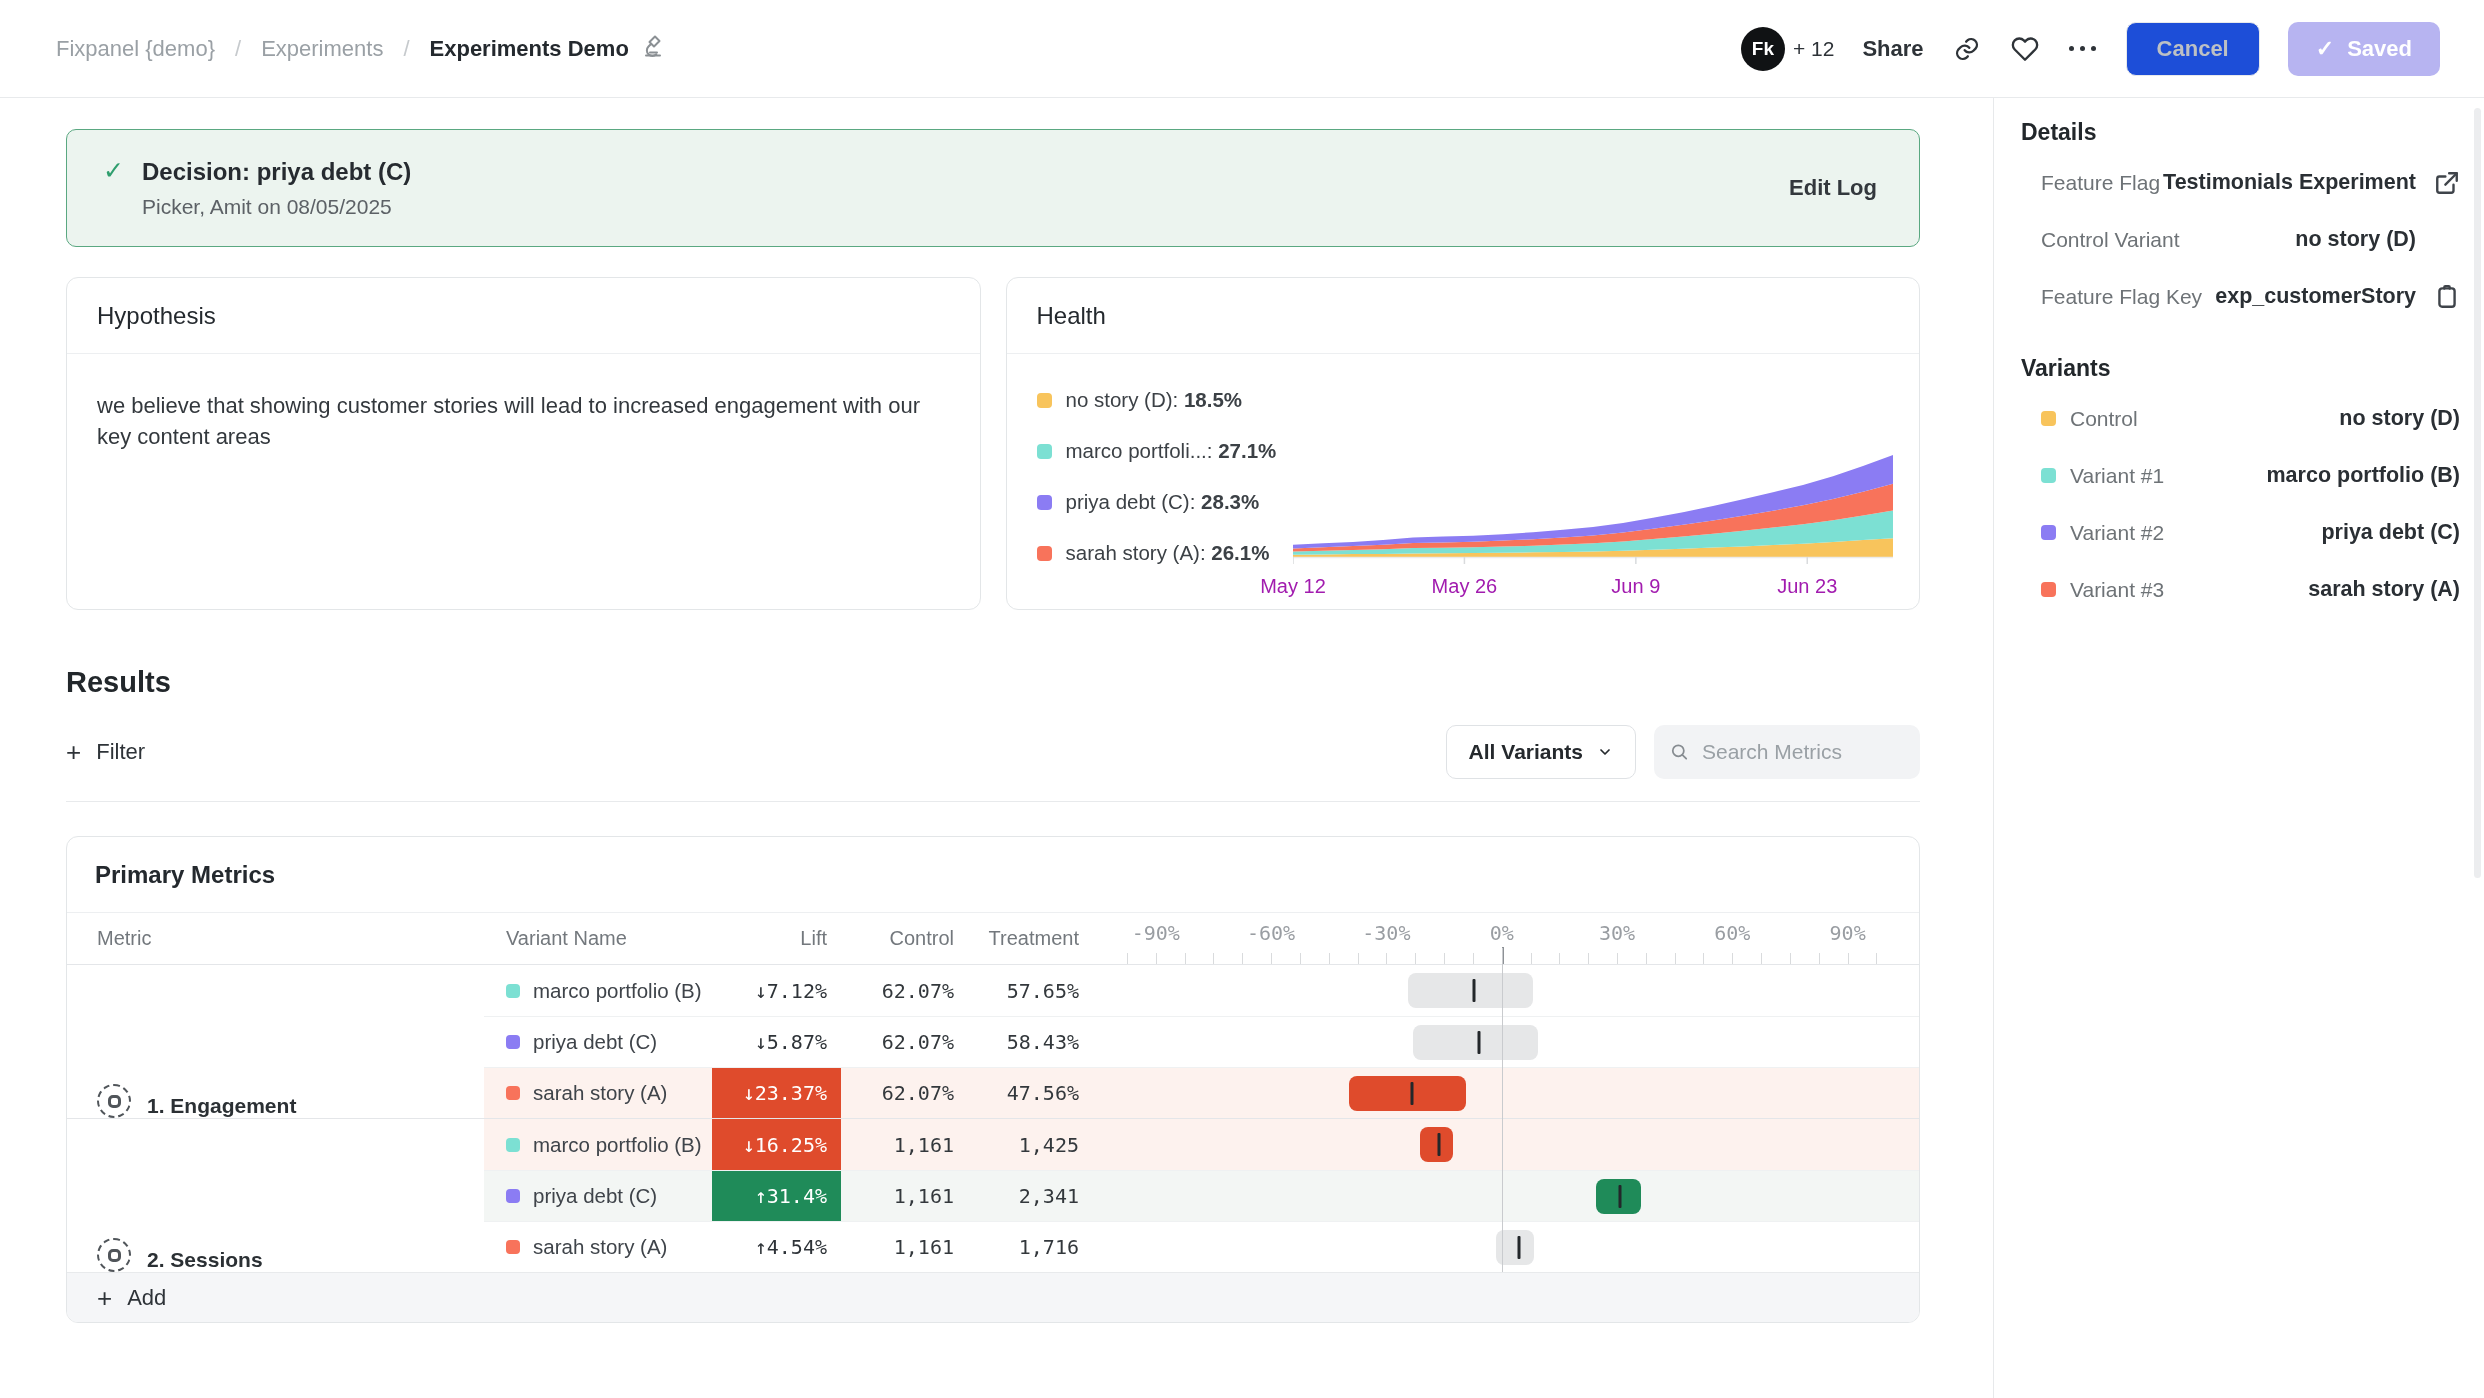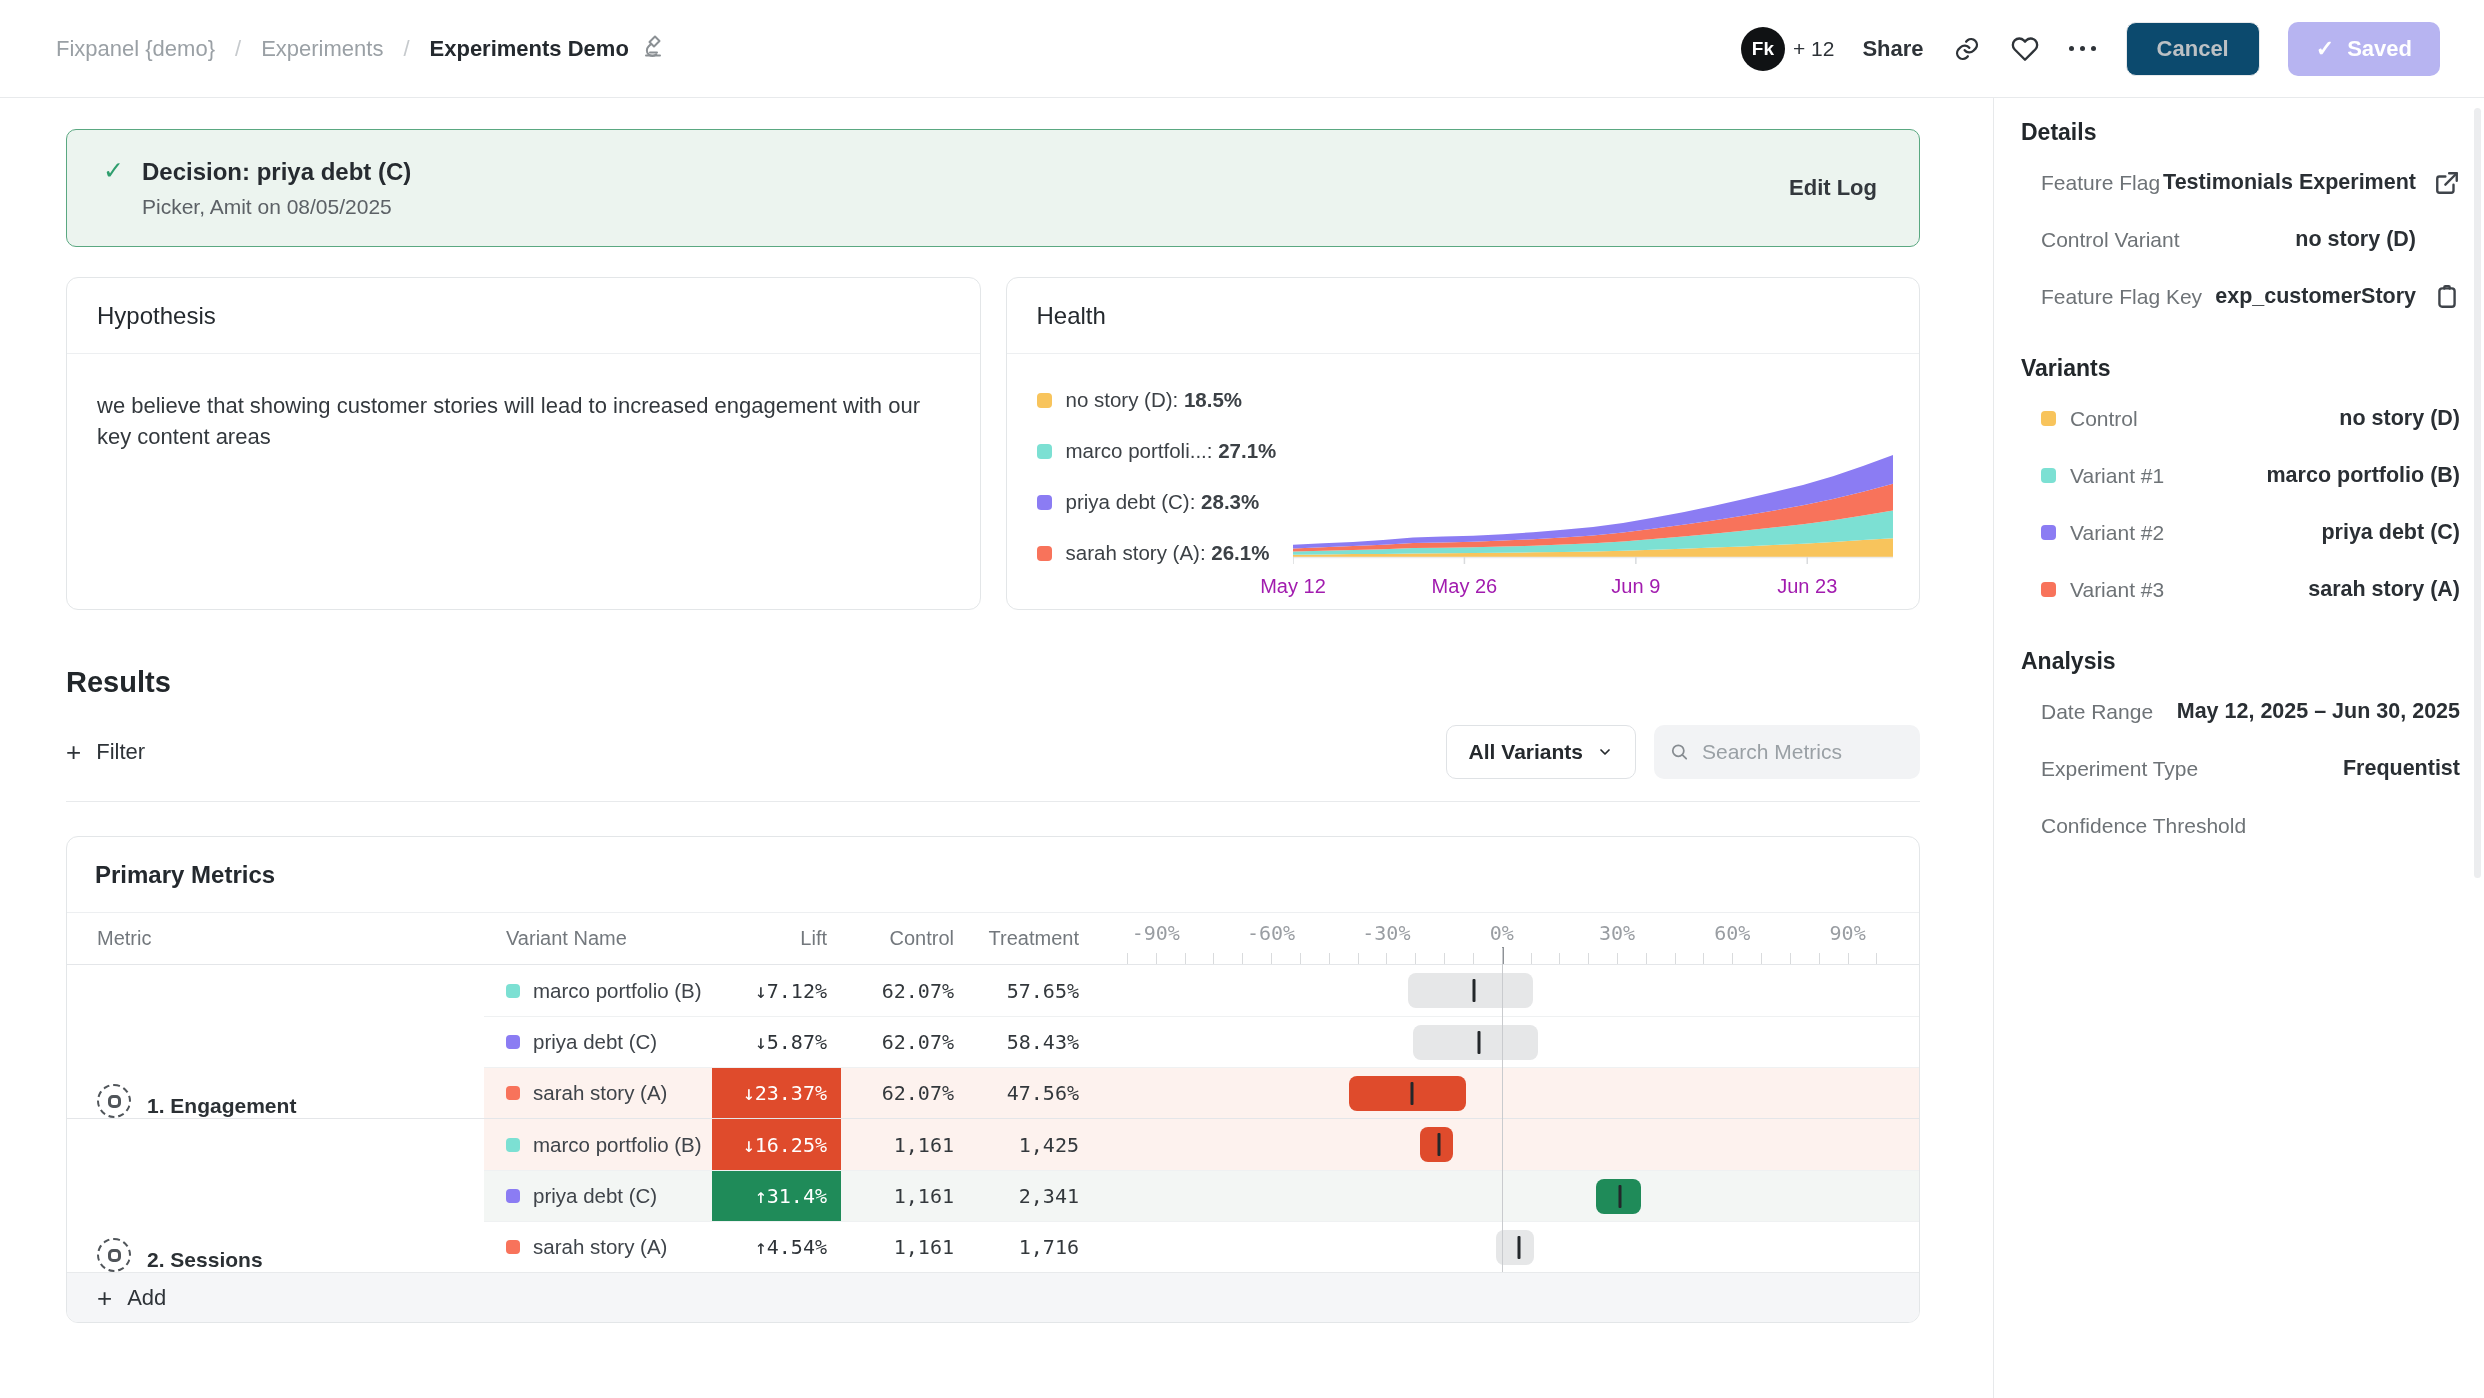--- a/index.html
+++ b/index.html
@@ -18,21 +18,21 @@
   .avatar-wrap { display:flex; align-items:center; gap:8px; }
   .avatar { width:44px; height:44px; border-radius:50%; background:#101214; color:#fff;
     display:flex; align-items:center; justify-content:center; font-size:19px; font-weight:700; }
   .avatar-more { font-size:21px; color:#2e3338; }
   .share { font-size:22px; font-weight:600; cursor:pointer; }
   .iconbtn { width:30px; height:30px; display:flex; align-items:center; justify-content:center; cursor:pointer; }
   .dots { display:flex; gap:6px; }
   .dots i { width:5px; height:5px; background:#2e3338; border-radius:50%; }
   .btn { height:54px; border-radius:10px; font-size:22px; font-weight:600;
     display:flex; align-items:center; justify-content:center; cursor:pointer; }
-  .btn-cancel { padding:0 30px; border:1px solid #e7e9eb; background:#0c4a6e; color:#bcc0c4; }
+  .btn-cancel { padding:0 30px; border:1px solid #e7e9eb; background:#1d4ed8; color:#bcc0c4; }
   .btn-saved { padding:0 28px; border:none; color:#fff; gap:13px; background:#b7b4f1; }
 
   
   .layout { display:flex; height:1309px; }
   .main { width:1993px; padding:31px 73px 0 66px; }
   .sidebar { flex:1; border-left:1px solid #e7e9eb; padding:21px 24px 0 27px; position:relative; }
 
   
   .banner { border:1px solid #5aa881; background:#ecf4ef; border-radius:10px; height:118px;
     display:flex; align-items:center; padding:0 42px 0 36px; }
@@ -484,32 +484,15 @@
           </div>
           <div class="side-row">
             <span class="side-label">
               <span class="swatch" style="background: rgb(248, 115, 91);"></span>
               <span>Variant #3</span>
             </span>
             <span class="side-value">sarah story (A)</span>
           </div>
         </div>
     </div>
-    <div class="side-section">
-      <div class="side-title">Analysis</div>
-      <div class="side-rows" id="analysis-rows">
-          <div class="side-row">
-            <span class="side-label">Date Range</span>
-            <span class="side-value">May 12, 2025 – Jun 30, 2025</span>
-          </div>
-          <div class="side-row">
-            <span class="side-label">Experiment Type</span>
-            <span class="side-value">Frequentist</span>
-          </div>
-          <div class="side-row">
-            <span class="side-label">Confidence Threshold</span>
-            <span class="side-value"></span>
-          </div>
-        </div>
-    </div>
     <div class="scrollthumb"></div>
   </div>
 </div>
 
 </body></html>

